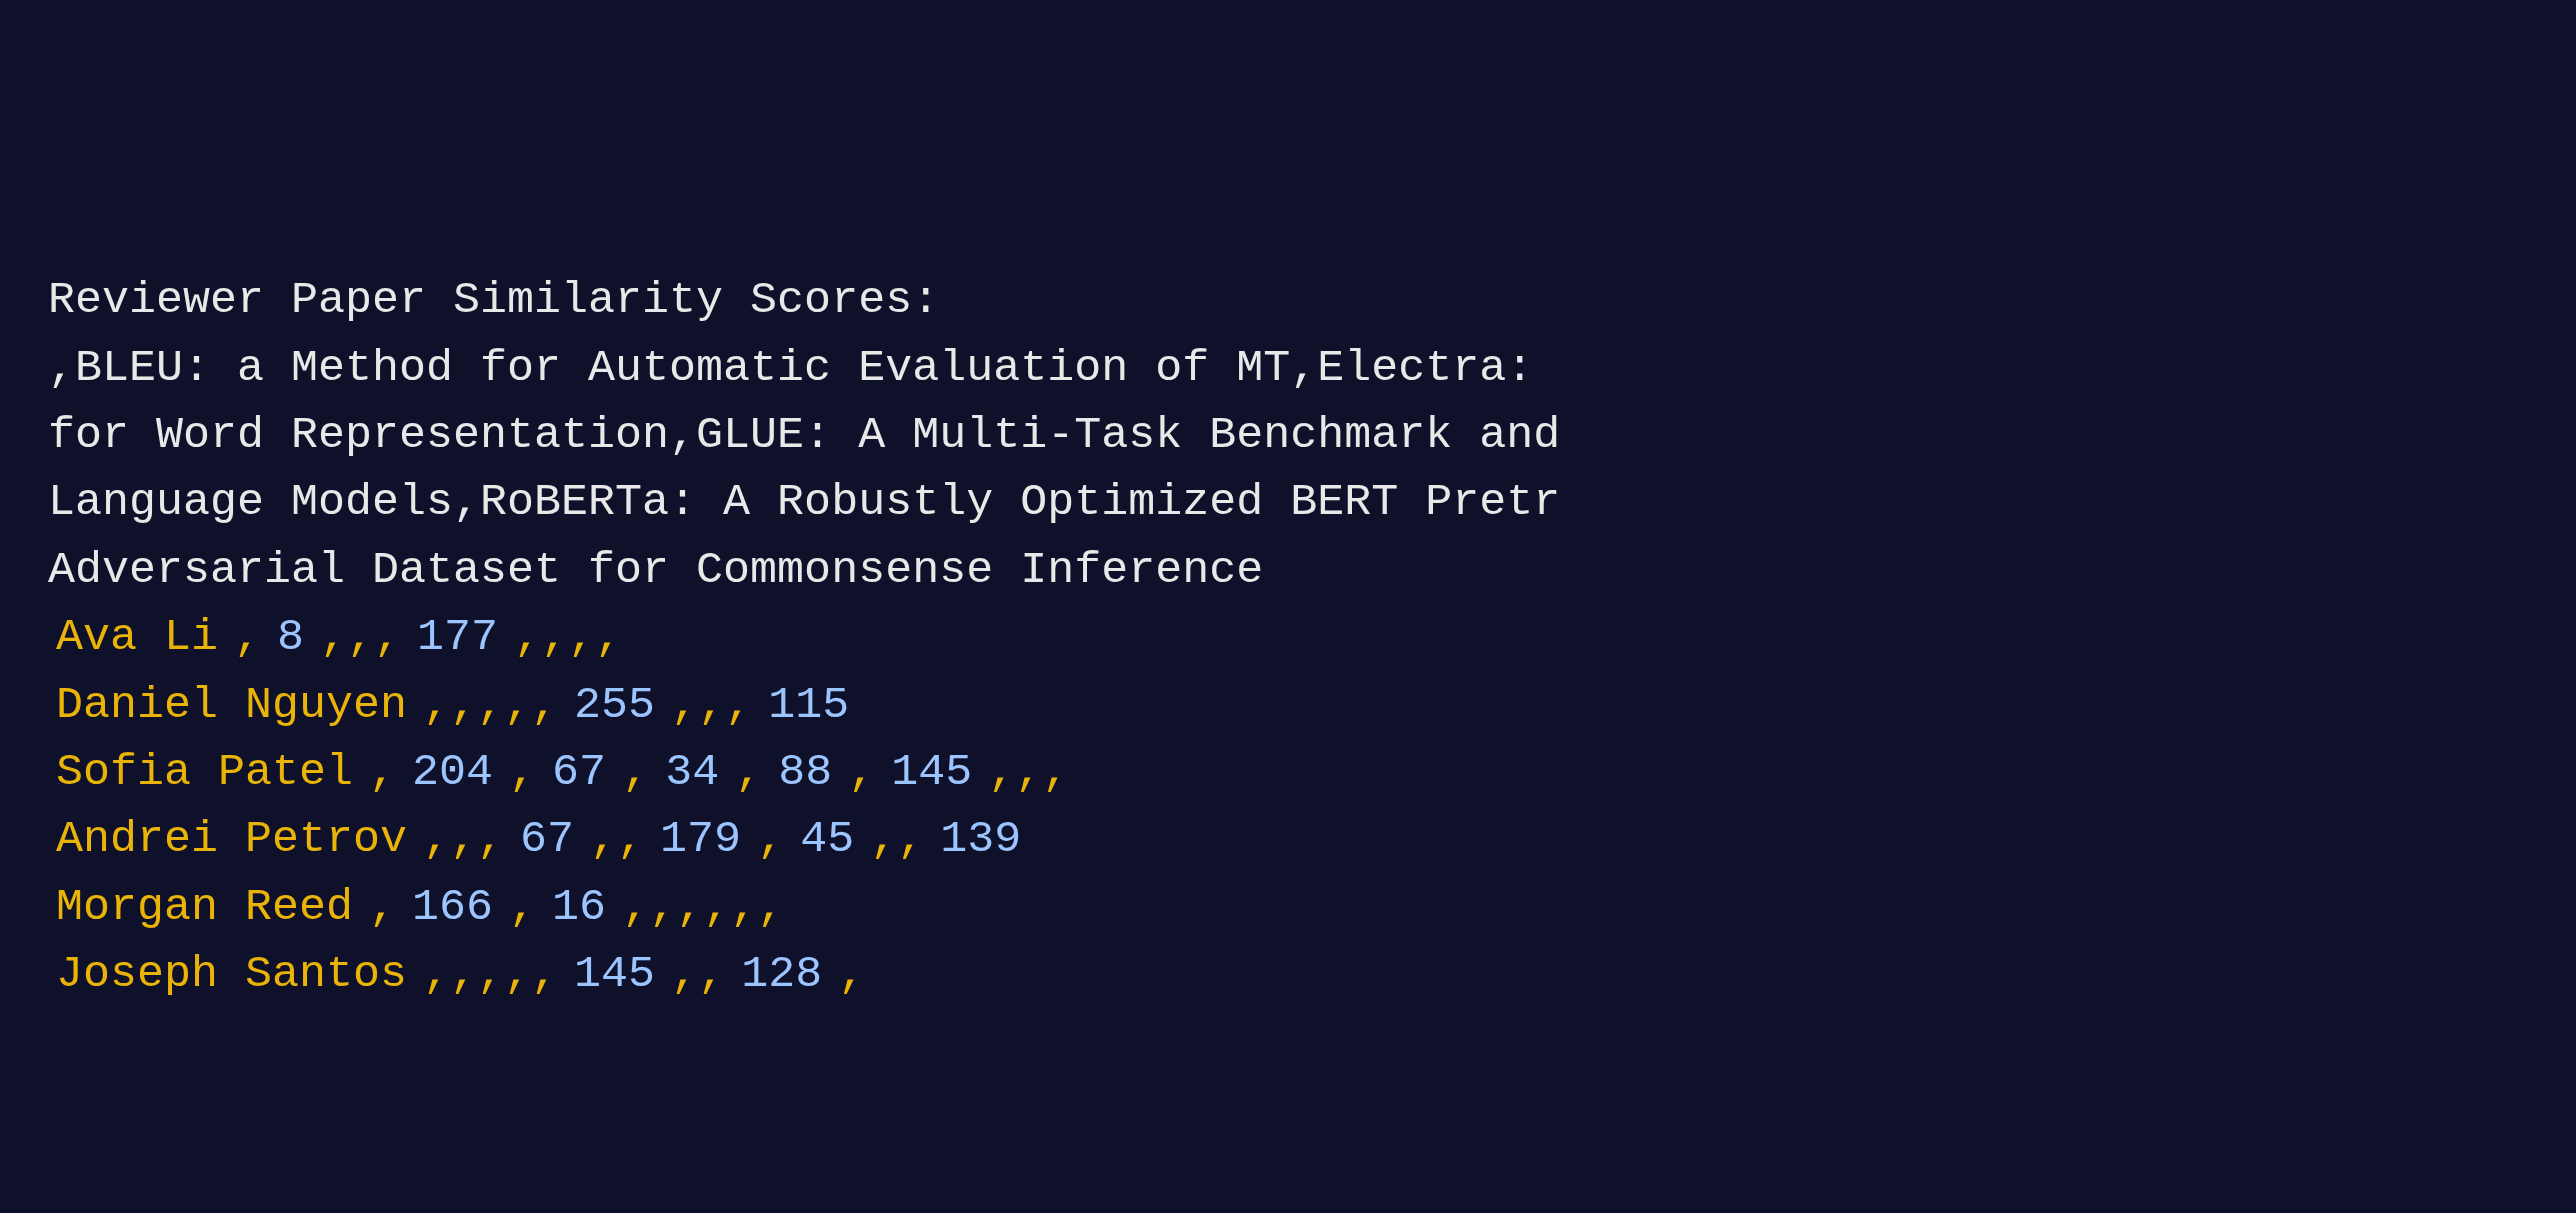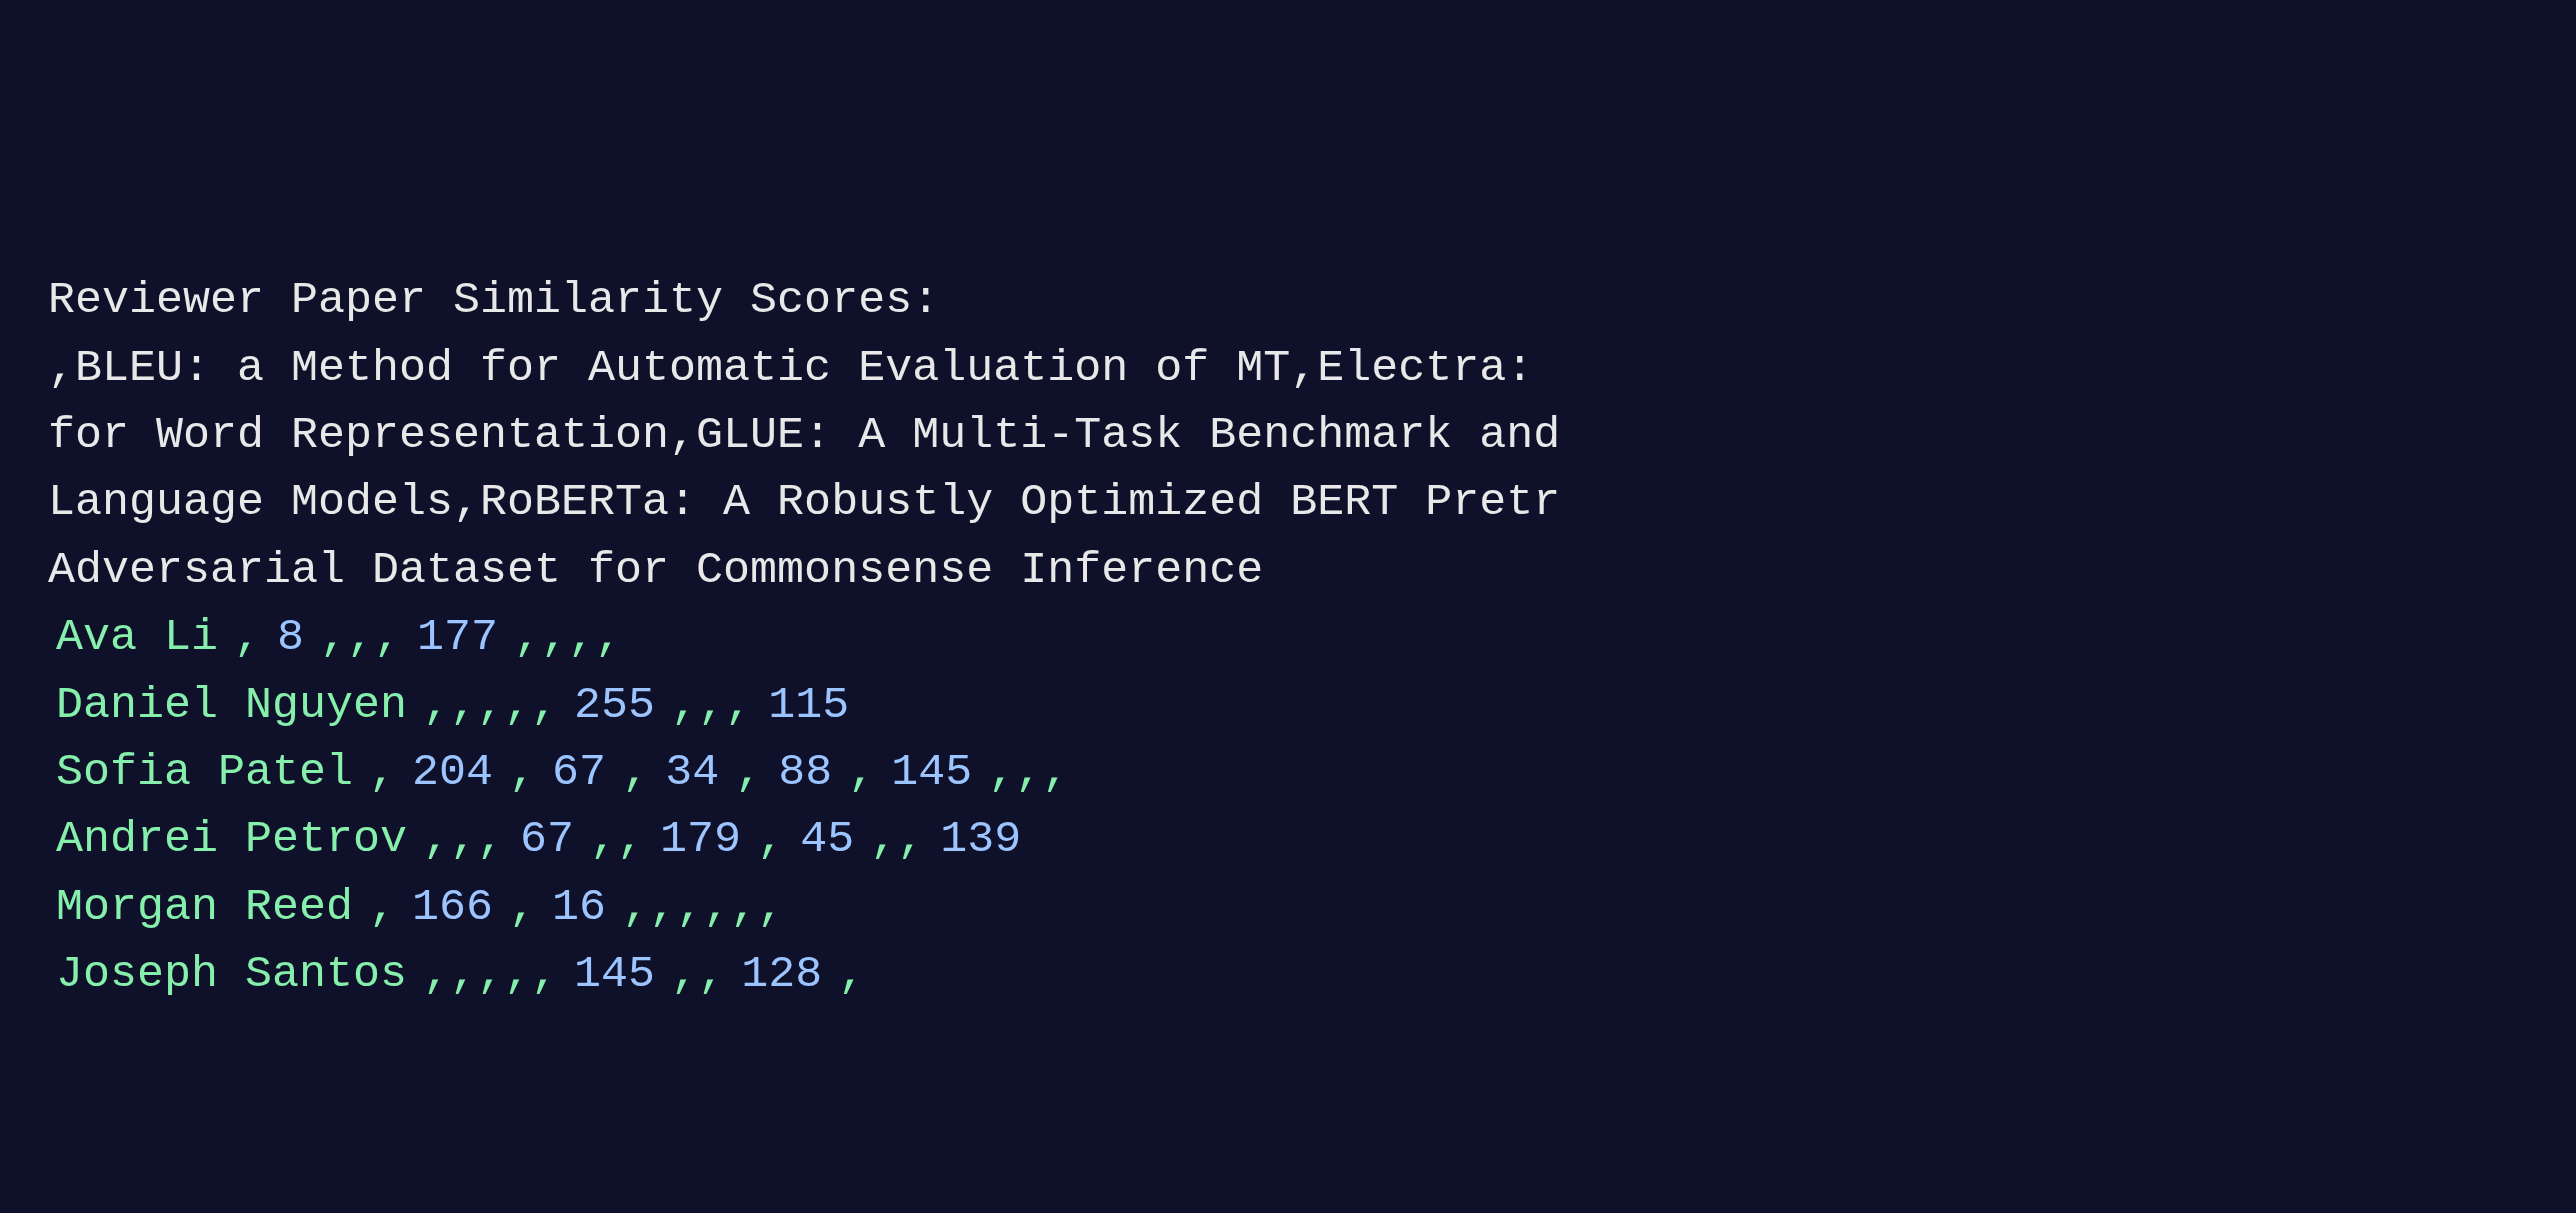--- a/index.html
+++ b/index.html
@@ -13,21 +13,21 @@
       font-family: 'Menlo', 'Monaco', 'Consolas', 'Courier New', monospace;
       font-size: 45px;
       line-height: 1.32;
       padding: 9.7px 16px;
       white-space: pre;
       overflow: hidden;
       width: 2576px;
       height: 1214px;
     }
     .text {
-      color: #86efac;
+      color: #eab308;
     }
     .num {
       color: #9cc4ff;
     }
     .line {
       display: block;
     }
   </style>
 </head>
 <body>

